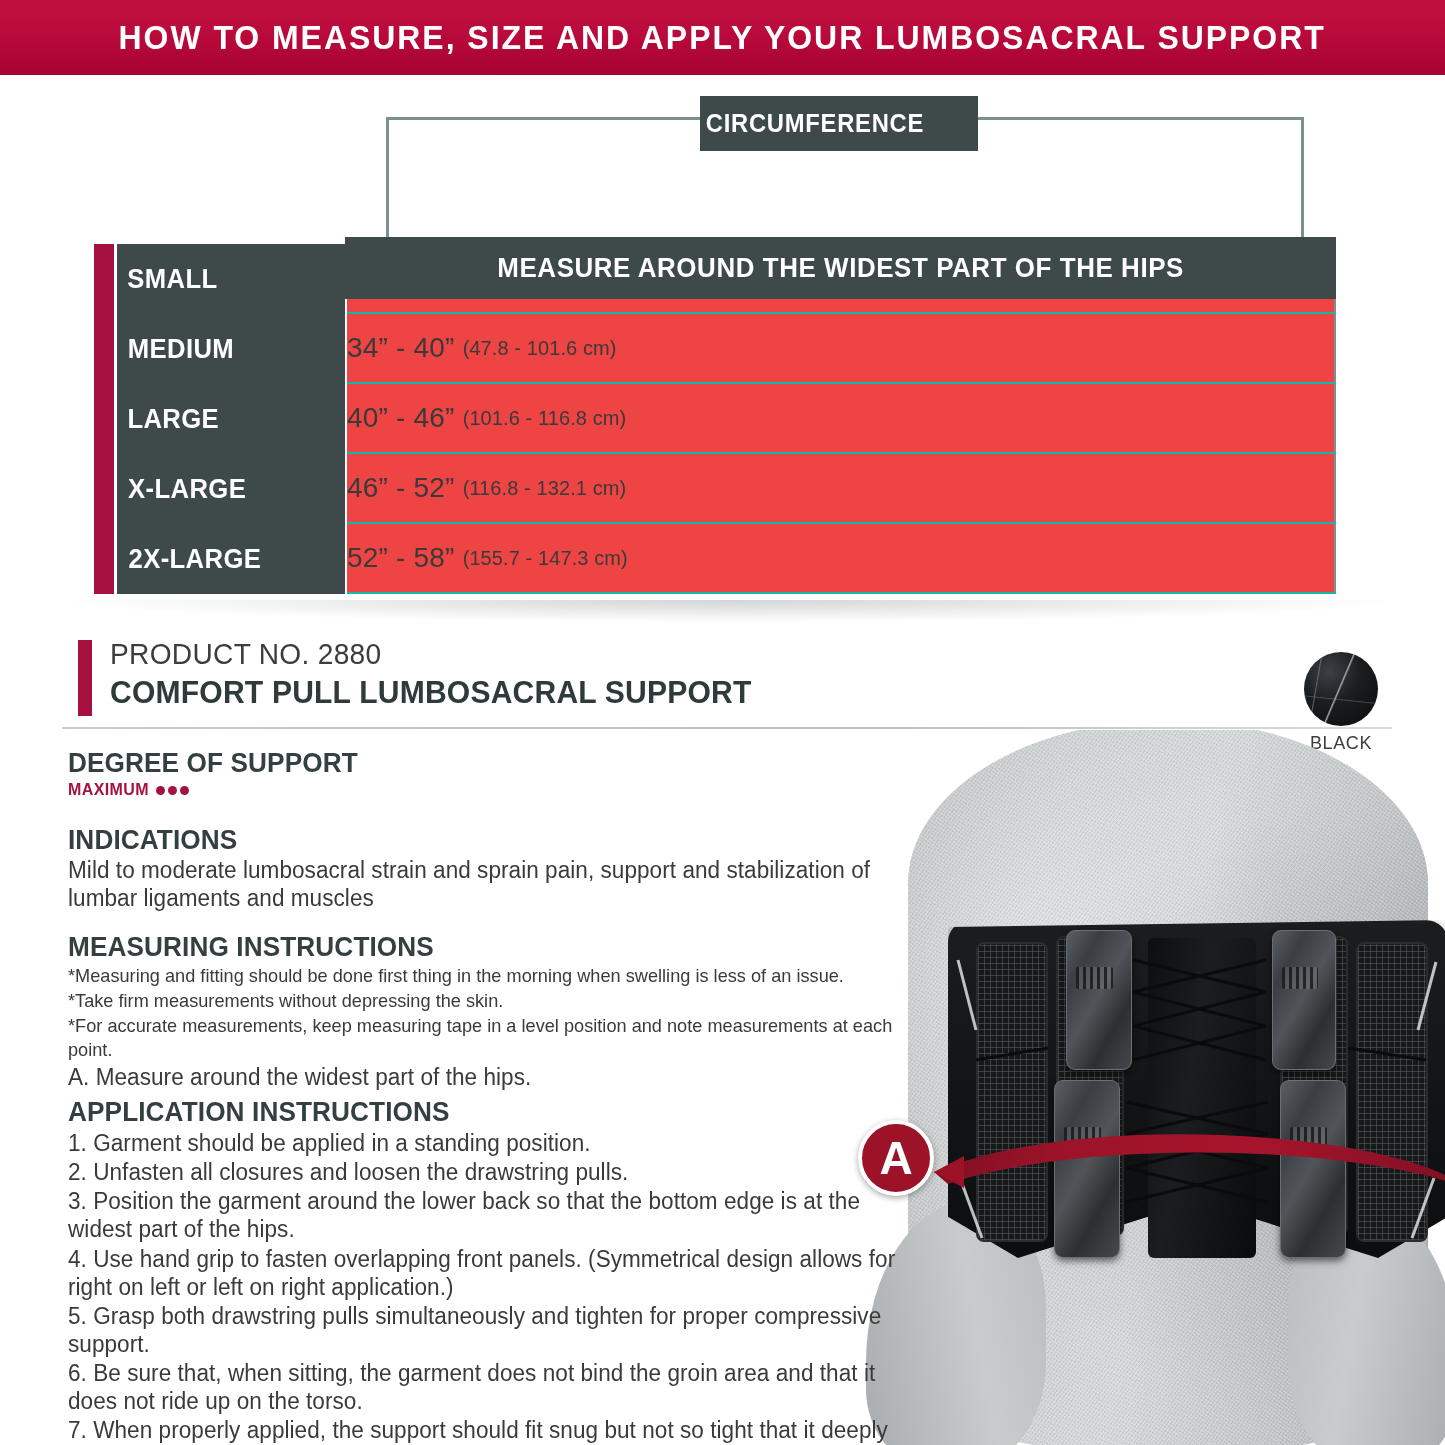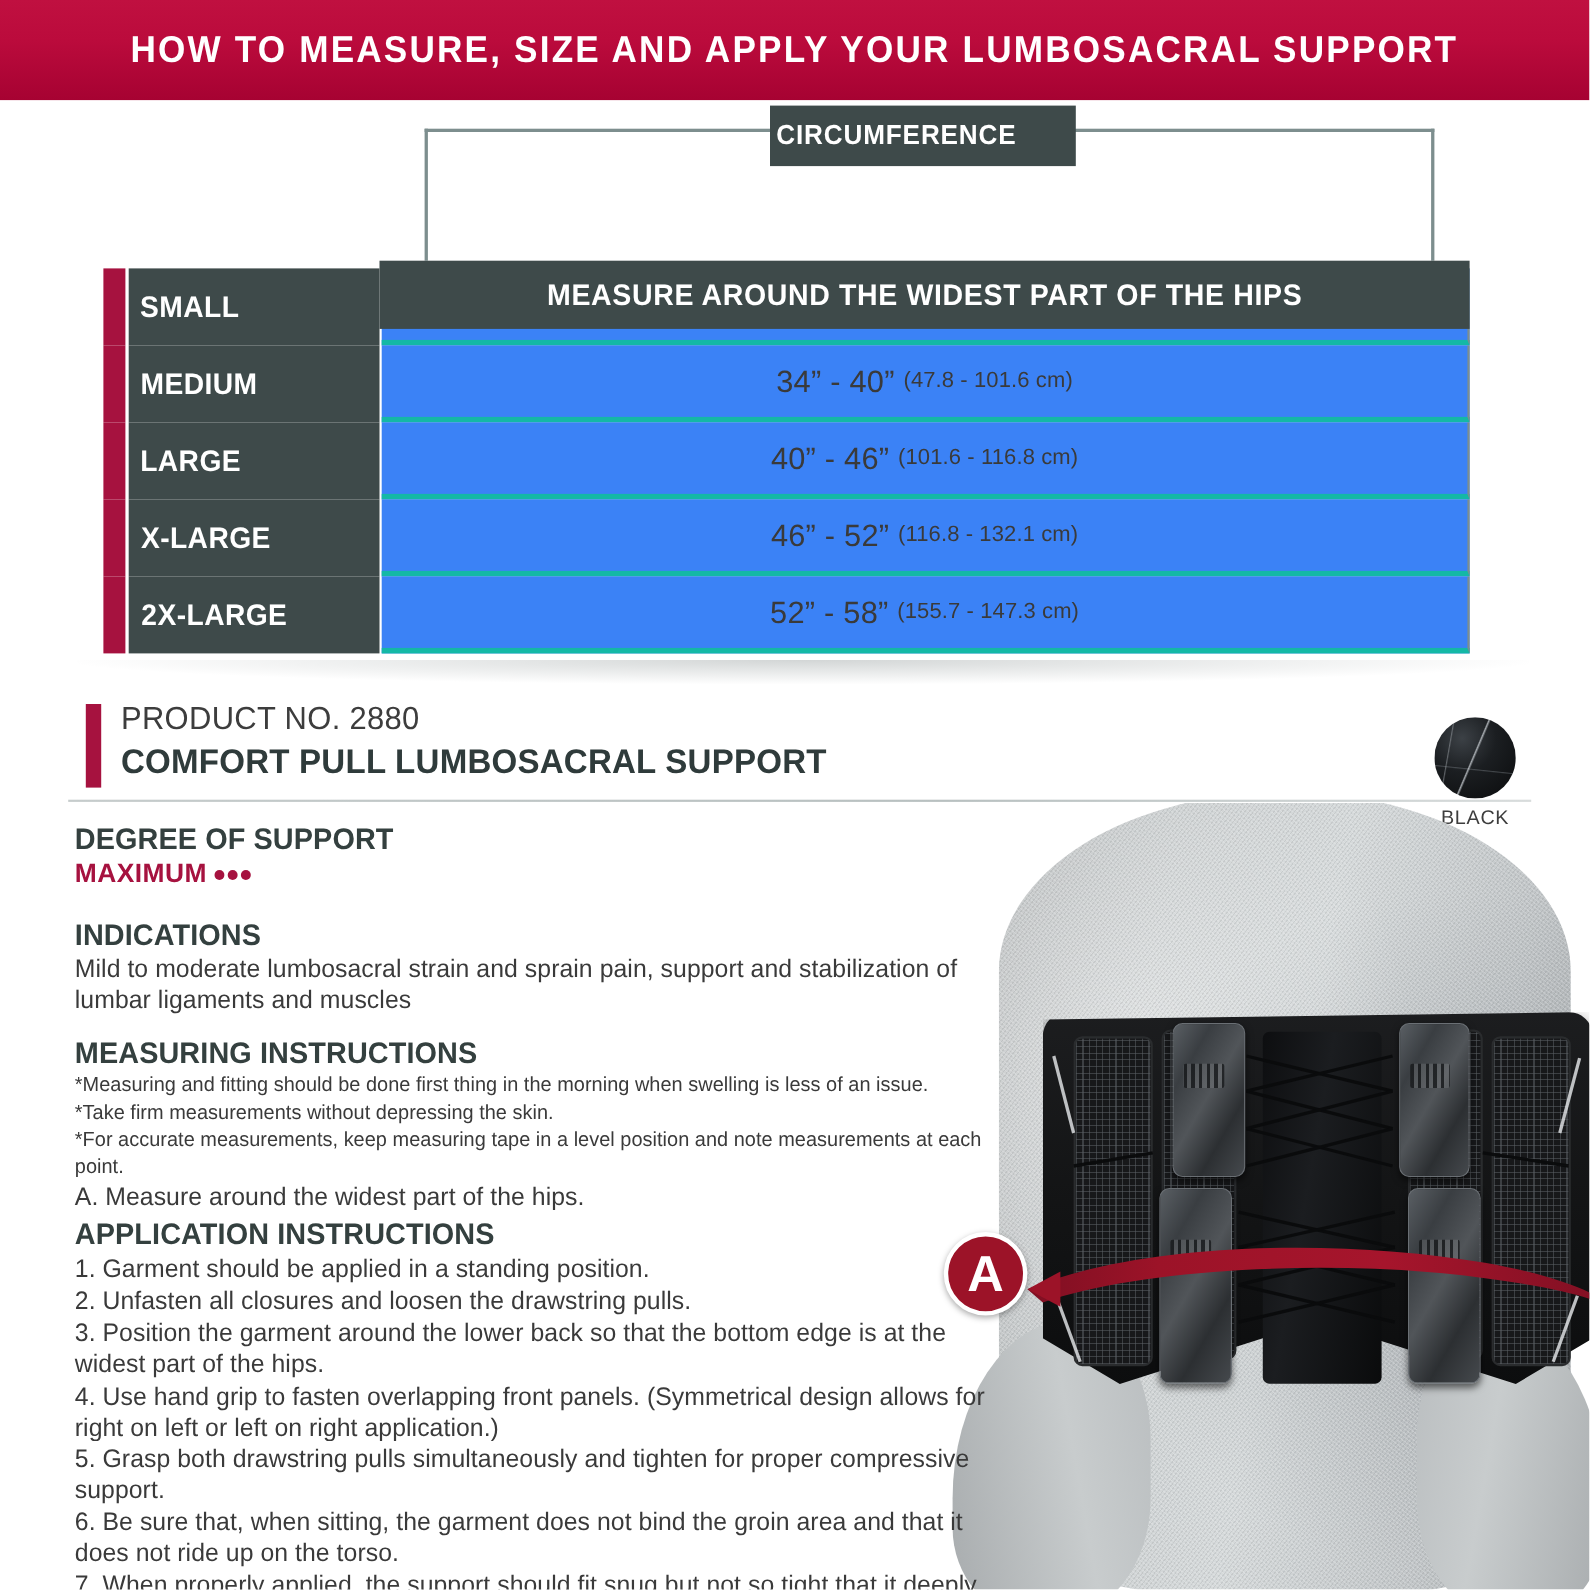--- a/index.html
+++ b/index.html
@@ -16,21 +16,21 @@
     position: relative;
     width: 1445px;
     height: 1445px;
     background: #fff;
   }
 
   
   #header-banner {
     position: absolute;
     left: 0; top: 0;
-    width: 1445px; height: 91px;
+    width: 1445px; height: 75px;
     background: linear-gradient(180deg, #c01040 0%, #bb0b3c 40%, #a60232 100%);
     display: flex;
     align-items: center;
     justify-content: center;
   }
   #header-title {
     color: #ffffff;
     font-family: "Liberation Sans Narrow", "Liberation Sans", sans-serif;
     font-size: 34px;
     font-weight: bold;
@@ -127,23 +127,22 @@
     font-family: "Liberation Sans Narrow", "Liberation Sans", sans-serif;
     font-size: 27px;
     font-weight: bold;
     letter-spacing: 0.4px;
     transform: scaleX(0.95);
   }
   .row-value {
     flex: 1 1 auto;
     display: flex;
     align-items: center;
-    justify-content: center;
-    background: #3b82f6;
-    border-bottom: 5px solid #14b8a6;
+    background: #ef4444;
+    border-bottom: 2px solid #14b8a6;
     border-right: 2px solid #7d8e8e;
   }
   .size-row:first-child .row-value { border-top: 0; }
   .val-main {
     color: #3a3a3a;
     font-family: "Liberation Sans Narrow", "Liberation Sans", sans-serif;
     font-size: 28px;
     letter-spacing: 0.2px;
   }
   .val-cm {
@@ -358,21 +357,21 @@
     font-family: "Liberation Sans Narrow", "Liberation Sans", sans-serif;
     font-size: 27px;
     font-weight: bold;
     letter-spacing: 0.1px;
     transform: scaleX(0.97);
     transform-origin: left;
   }
   #maximum-line {
     color: #a6123f;
     font-family: "Liberation Sans Narrow", "Liberation Sans", sans-serif;
-    font-size: 24px;
+    font-size: 16px;
     font-weight: bold;
     letter-spacing: 0.4px;
     margin-top: 2px;
     display: flex;
     align-items: center;
     gap: 7px;
   }
   .dots { display: inline-flex; gap: 3px; align-items: center; }
   .dot {
     width: 9px; height: 9px;

